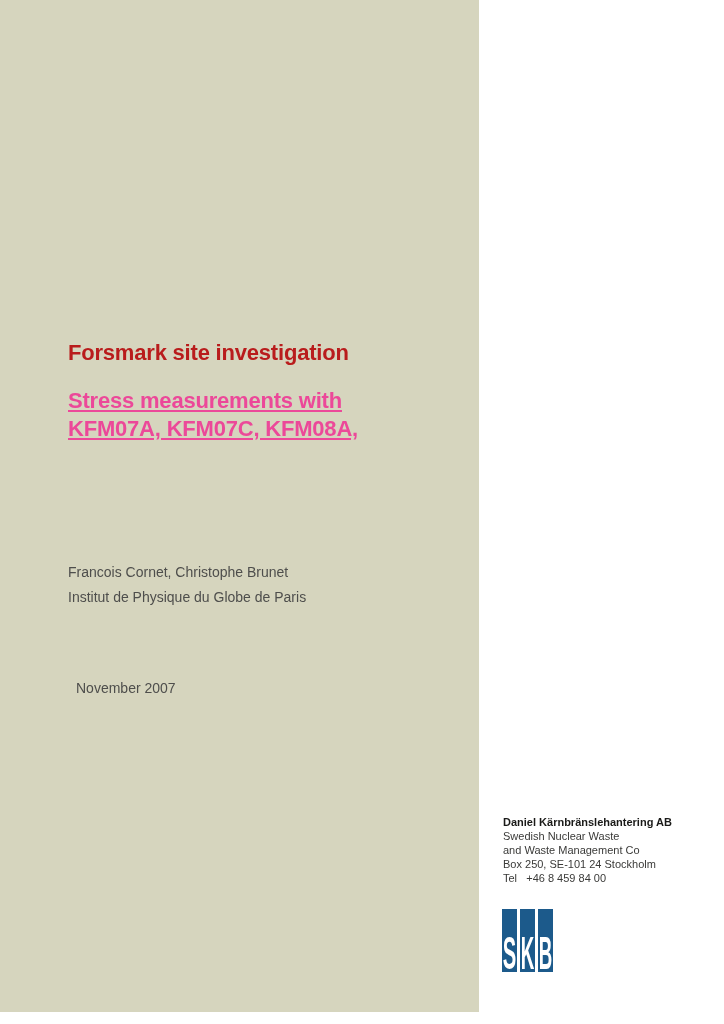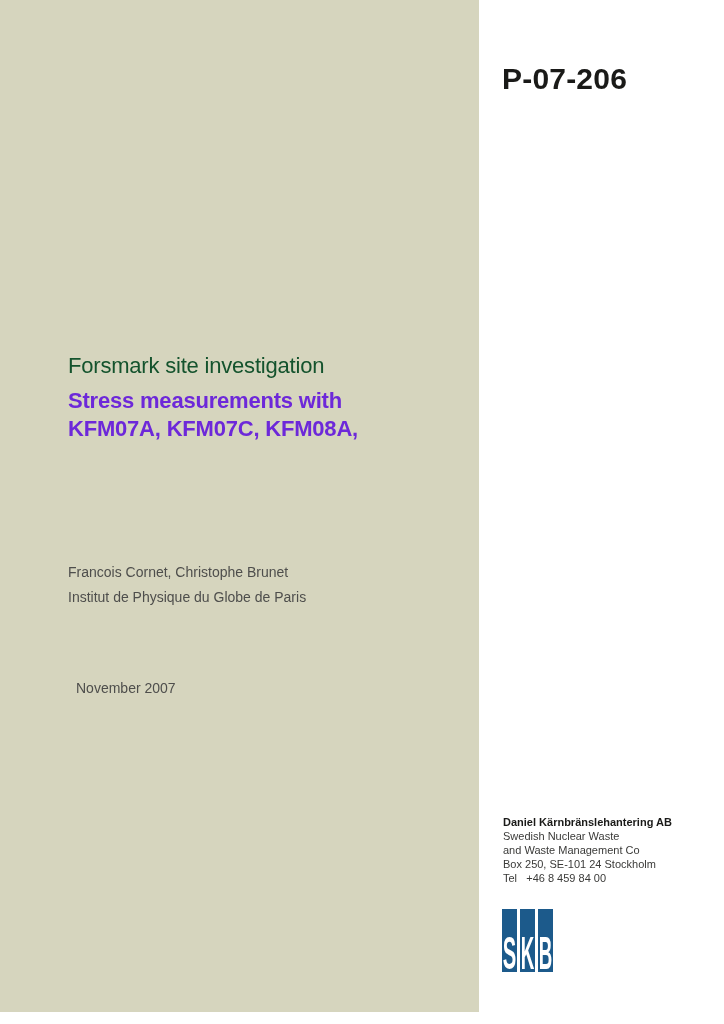--- a/index.html
+++ b/index.html
@@ -24,34 +24,34 @@
     font-size: 30px;
     font-weight: bold;
     line-height: 30px;
     color: #1a1a18;
     letter-spacing: 0.2px;
   }
   .series-title {
     position: absolute;
     left: 68px; top: 339px;
     font-size: 22px;
-    font-weight: normal;
+    font-weight: bold;
     line-height: 28px;
-    color: #14532d;
+    color: #b91c1c;
     letter-spacing: -0.2px;
-    margin-top: 13px;
   }
   .report-title {
     position: absolute;
     left: 68px; top: 387px;
     font-size: 22px;
     font-weight: bold;
     line-height: 28px;
-    color: #6d28d9;
+    color: #ec4899;
     letter-spacing: -0.2px;
+    text-decoration: underline;
   }
   .author-block {
     position: absolute;
     left: 68px;
     font-size: 14px;
     line-height: 25px;
     color: #4e4e4c;
   }
   .author-1 { top: 528px; }
   .author-2 { top: 560px; }
@@ -86,21 +86,20 @@
     fill: #ffffff;
   }
 </style>
 </head>
 <body>
 
 <div class="page">
 
   <div class="panel"></div>
 
-  <div class="report-no">P-07-206</div>
 
   <div class="series-title">Forsmark site investigation</div>
 
   <div class="report-title">
     <div>Stress measurements with</div>
     <div>KFM07A, KFM07C, KFM08A,</div>
   </div>
 
 
   <div class="author-block author-2">

